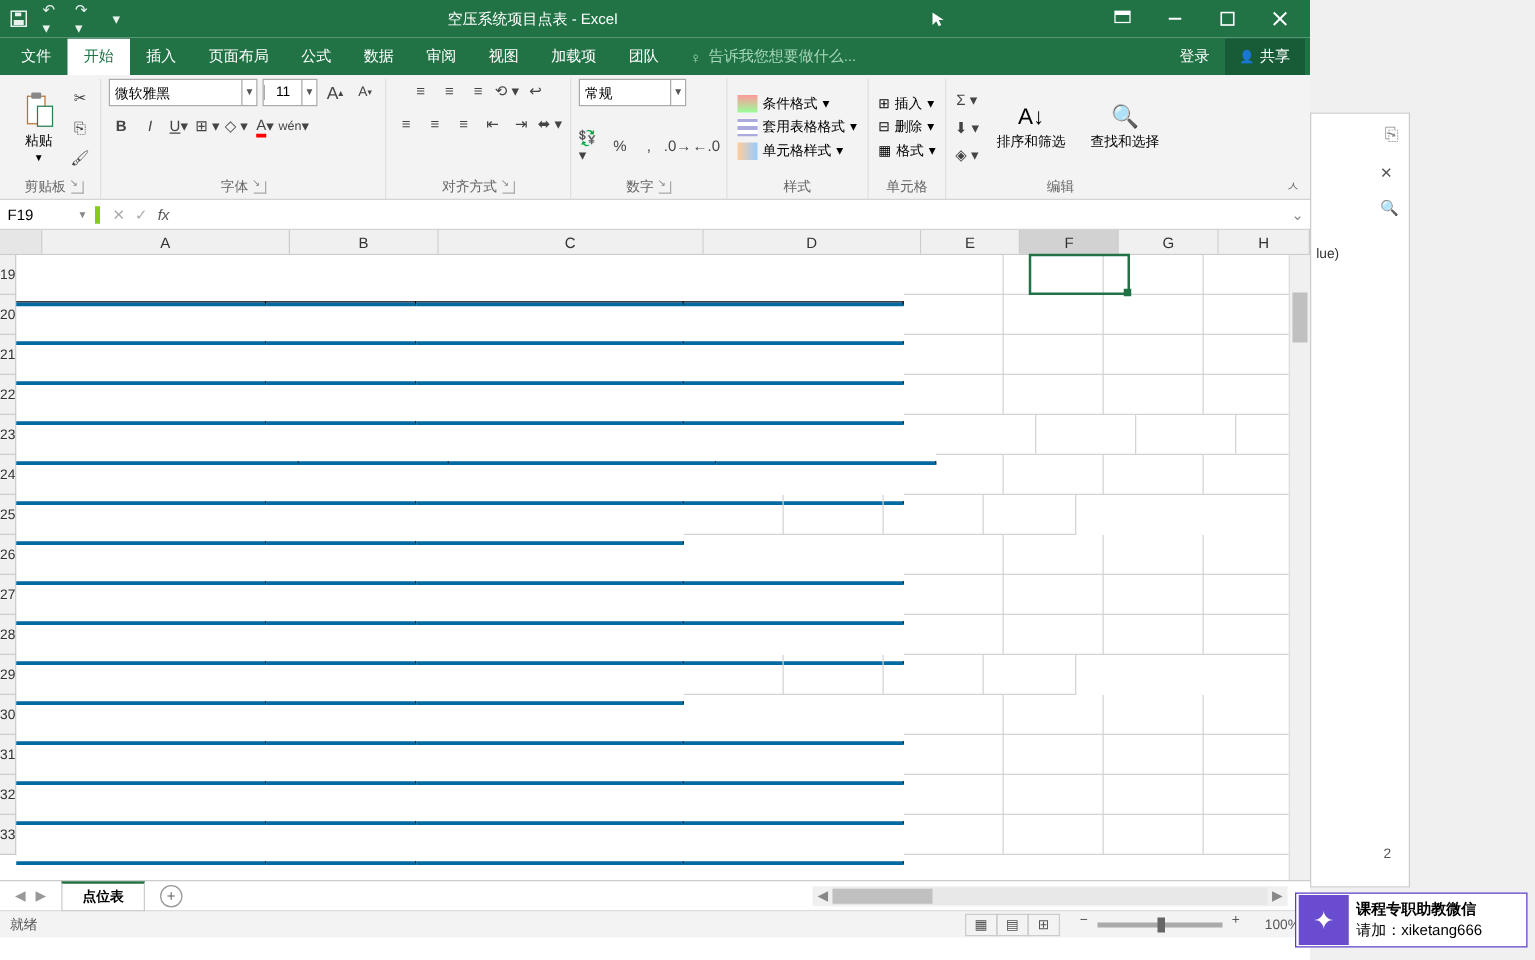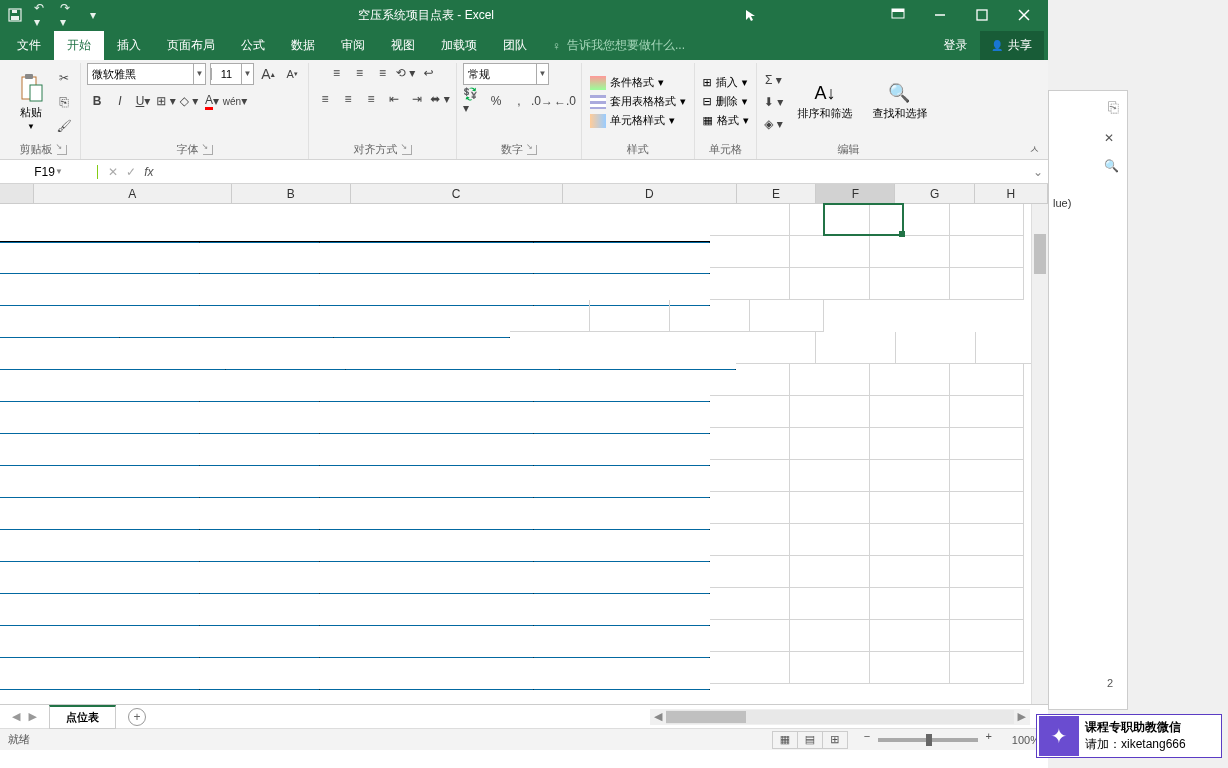--- a/index.html
+++ b/index.html
@@ -32,37 +32,37 @@
 .btn-row { display: flex; gap: 3px; align-items: center; }
 .sbtn { width: 20px; height: 20px; display: flex; align-items: center; justify-content: center; cursor: pointer; color: #444; font-size: 12px;}
 .style-btns { display: flex; flex-direction: column; gap: 2px; font-size: 11px;}
 .style-btns div { display: flex; align-items: center; gap: 4px; cursor: pointer; padding: 1px 2px;}
 .sb-icon { width: 16px; height: 14px; display: inline-block; }
 .cell-btns { display: flex; flex-direction: column; gap: 2px; font-size: 11px;}
 .cell-btns div { display: flex; align-items: center; gap: 4px; cursor: pointer; padding: 1px 2px;}
 .edit-icons { display: flex; flex-direction: column; gap: 2px; font-size: 12px;}
 
 .name-fx { height: 24px; border-bottom: 1px solid #d4d4d4; display: flex; align-items: center; background: #fff; font-size: 12px;}
-.name-box { width: 98px; border-right: 1px solid #84cc16; padding: 0 6px; display: flex; align-items: center; justify-content: center;}
+.name-box { width: 80px; border-right: 4px solid #84cc16; padding: 0 6px; display: flex; align-items: center; justify-content: space-between;}
 .fx-ctrls { display: flex; align-items: center; gap: 8px; padding: 0 10px; color: #aaa;}
 .fx-input { flex: 1; padding: 0 6px; }
 .fx-expand { width: 20px; text-align: center; color: #888; cursor: pointer;}
 
 .grid-area { position: relative; background: #fff; }
 .col-headers { display: flex; height: 20px; border-bottom: 1px solid #ccc; font-size: 12px; background: #e6e6e6;}
 .sel-all { width: 34px; border-right: 1px solid #ccc; background: #e6e6e6;}
 .ch { border-right: 1px solid #ccc; text-align: center; line-height: 20px; color: #333; background: #f0f0f0;}
 .ch.sel { background: #d2d2d2; }
 .grid-body { display: flex; }
 .row-headers { display: flex; flex-direction: column; width: 34px; }
 .rh { height: 32px; border-bottom: 1px solid #ccc; border-right: 1px solid #ccc; text-align: center; font-size: 11px; color: #333; line-height: 32px; background: #f0f0f0;}
 .cells-area { position: relative; }
 .data-row { display: flex; height: 32px;}
 .cell { border-right: 1px solid #d4d4d4; border-bottom: 1px solid #d4d4d4; font-size: 13px; display: flex; align-items: center; justify-content: center; overflow: hidden;}
-.cell.bordered { border-right: 1px solid #000; border-bottom: 1px solid #0369a1; margin-top: 37px; }
+.cell.bordered { border-right: 1px solid #000; border-bottom: 3px solid #0369a1; margin-top: 37px; }
 .cell.bordered-top { border-top: 1px solid #000; }
 .active-cell { position: absolute; border: 2px solid #217346; pointer-events: none; }
 .active-cell::after { content: ""; position: absolute; right: -3px; bottom: -3px; width: 6px; height: 6px; background: #217346;}
 .vscroll { position: absolute; right: 0; top: 20px; bottom: 0; width: 17px; background: #f0f0f0; border-left: 1px solid #ddd;}
 .vscroll-thumb { position: absolute; left: 2px; right: 2px; top: 30px; height: 40px; background: #c0c0c0;}
 
 .sheet-tabs { height: 24px; background: #fff; border-top: 1px solid #ccc; display: flex; align-items: center; font-size: 11px; position: relative;}
 .st-nav { display: flex; gap: 8px; padding: 0 12px; color: #999; }
 .st-nav span { cursor: pointer;}
 .sheet-tab { padding: 3px 16px; border: 1px solid #ccc; border-top: 2px solid #217346; background: #fff; margin-bottom: -1px; cursor: pointer; font-weight: bold;}
@@ -236,21 +236,21 @@
           <span class="sbtn">⬌ ▾</span>
         </div>
       </div>
       <div class="rg-label">
           <span>对齐方式</span>
           <span class="launcher"></span>
         </div>
     </div>
 
     <div class="ribbon-group">
-      <div class="rg-body" style="flex-direction:column;gap:6px;align-items:flex-start;">
+      <div class="rg-body" style="flex-direction:column;gap:22px;align-items:flex-start;">
         <div class="font-select" style="width:86px">
             <span style="flex:1;padding:0 4px">常规</span>
             <span class="dd">▼</span>
           </div>
         <div class="btn-row">
           <span class="sbtn">💱 ▾</span>
           <span class="sbtn">%</span>
           <span class="sbtn">,</span>
           <span class="sbtn">.0→</span>
           <span class="sbtn">←.0</span>
@@ -331,20 +331,37 @@
     <div class="ch" style="width: 200px;">A</div>
         <div class="ch" style="width: 120px;">B</div>
         <div class="ch" style="width: 214px;">C</div>
         <div class="ch" style="width: 176px;">D</div>
         <div class="ch" style="width: 80px;">E</div>
         <div class="ch sel" style="width: 80px;">F</div>
         <div class="ch" style="width: 80px;">G</div>
         <div class="ch" style="width: 74px;">H</div>
       </div>
     <div class="grid-body">
+      <div class="row-headers" id="row-headers">
+          <div class="rh">19</div>
+          <div class="rh">20</div>
+          <div class="rh">21</div>
+          <div class="rh">22</div>
+          <div class="rh">23</div>
+          <div class="rh">24</div>
+          <div class="rh">25</div>
+          <div class="rh">26</div>
+          <div class="rh">27</div>
+          <div class="rh">28</div>
+          <div class="rh">29</div>
+          <div class="rh">30</div>
+          <div class="rh">31</div>
+          <div class="rh">32</div>
+          <div class="rh">33</div>
+        </div>
       <div class="cells-area" id="cells-area">
           <div class="data-row">
             <div class="cell bordered bordered-top" style="width: 200px;">Env_Temp</div>
             <div class="cell bordered bordered-top" style="width: 120px;">Float</div>
             <div class="cell bordered bordered-top" style="width: 214px;">露点温度</div>
             <div class="cell bordered bordered-top" style="width: 176px;">VD64</div>
             <div class="cell" style="width: 80px;"></div>
             <div class="cell" style="width: 80px;"></div>
             <div class="cell" style="width: 80px;"></div>
             <div class="cell" style="width: 74px;"></div>
@@ -363,20 +380,21 @@
             <div class="cell bordered" style="width: 200px;">FQG_Pre</div>
             <div class="cell bordered" style="width: 120px;">Float</div>
             <div class="cell bordered" style="width: 214px;">分汽缸压力</div>
             <div class="cell bordered" style="width: 176px;">VD72</div>
             <div class="cell" style="width: 80px;"></div>
             <div class="cell" style="width: 80px;"></div>
             <div class="cell" style="width: 80px;"></div>
             <div class="cell" style="width: 74px;"></div>
           </div>
           <div class="data-row">
+            <div class="cell bordered" style="width: 200px;">LQT_InPre_H</div>
             <div class="cell bordered" style="width: 120px;">Float</div>
             <div class="cell bordered" style="width: 214px;">冷却塔回水压力高限</div>
             <div class="cell bordered" style="width: 176px;">VD76</div>
             <div class="cell" style="width: 80px;"></div>
             <div class="cell" style="width: 80px;"></div>
             <div class="cell" style="width: 80px;"></div>
             <div class="cell" style="width: 74px;"></div>
           </div>
           <div class="data-row">
             <div class="cell bordered" style="width: 226px; text-align: right;">LQT_InTemp_H</div>
@@ -395,21 +413,20 @@
             <div class="cell bordered" style="width: 176px;">VD84</div>
             <div class="cell" style="width: 80px;"></div>
             <div class="cell" style="width: 80px;"></div>
             <div class="cell" style="width: 80px;"></div>
             <div class="cell" style="width: 74px;"></div>
           </div>
           <div class="data-row">
             <div class="cell bordered" style="width: 200px;">LQT_OutTemp_H</div>
             <div class="cell bordered" style="width: 120px;">Float</div>
             <div class="cell bordered" style="width: 214px;">冷却塔供水温度高限</div>
-            <div class="cell bordered" style="width: 176px;">VD88</div>
             <div class="cell" style="width: 80px;"></div>
             <div class="cell" style="width: 80px;"></div>
             <div class="cell" style="width: 80px;"></div>
             <div class="cell" style="width: 74px;"></div>
           </div>
           <div class="data-row">
             <div class="cell bordered" style="width: 200px;">LQB1_Fre_H</div>
             <div class="cell bordered" style="width: 120px;">Float</div>
             <div class="cell bordered" style="width: 214px;">1#冷却泵频率高限</div>
             <div class="cell bordered" style="width: 176px; font-weight: bold;">VD92</div>
@@ -435,21 +452,20 @@
             <div class="cell bordered" style="width: 176px;">VD100</div>
             <div class="cell" style="width: 80px;"></div>
             <div class="cell" style="width: 80px;"></div>
             <div class="cell" style="width: 80px;"></div>
             <div class="cell" style="width: 74px;"></div>
           </div>
           <div class="data-row">
             <div class="cell bordered" style="width: 200px; font-style: italic;">LQB2_Fre_L</div>
             <div class="cell bordered" style="width: 120px;">Float</div>
             <div class="cell bordered" style="width: 214px;">2#冷却泵频率低限</div>
-            <div class="cell bordered" style="width: 176px;">VD104</div>
             <div class="cell" style="width: 80px;"></div>
             <div class="cell" style="width: 80px;"></div>
             <div class="cell" style="width: 80px;"></div>
             <div class="cell" style="width: 74px;"></div>
           </div>
           <div class="data-row">
             <div class="cell bordered" style="width: 200px;">KYJ1_Fre_Set</div>
             <div class="cell bordered" style="width: 120px;">Float</div>
             <div class="cell bordered" style="width: 214px;">1#空压机频率给定</div>
             <div class="cell bordered" style="width: 176px;">VD108</div>

